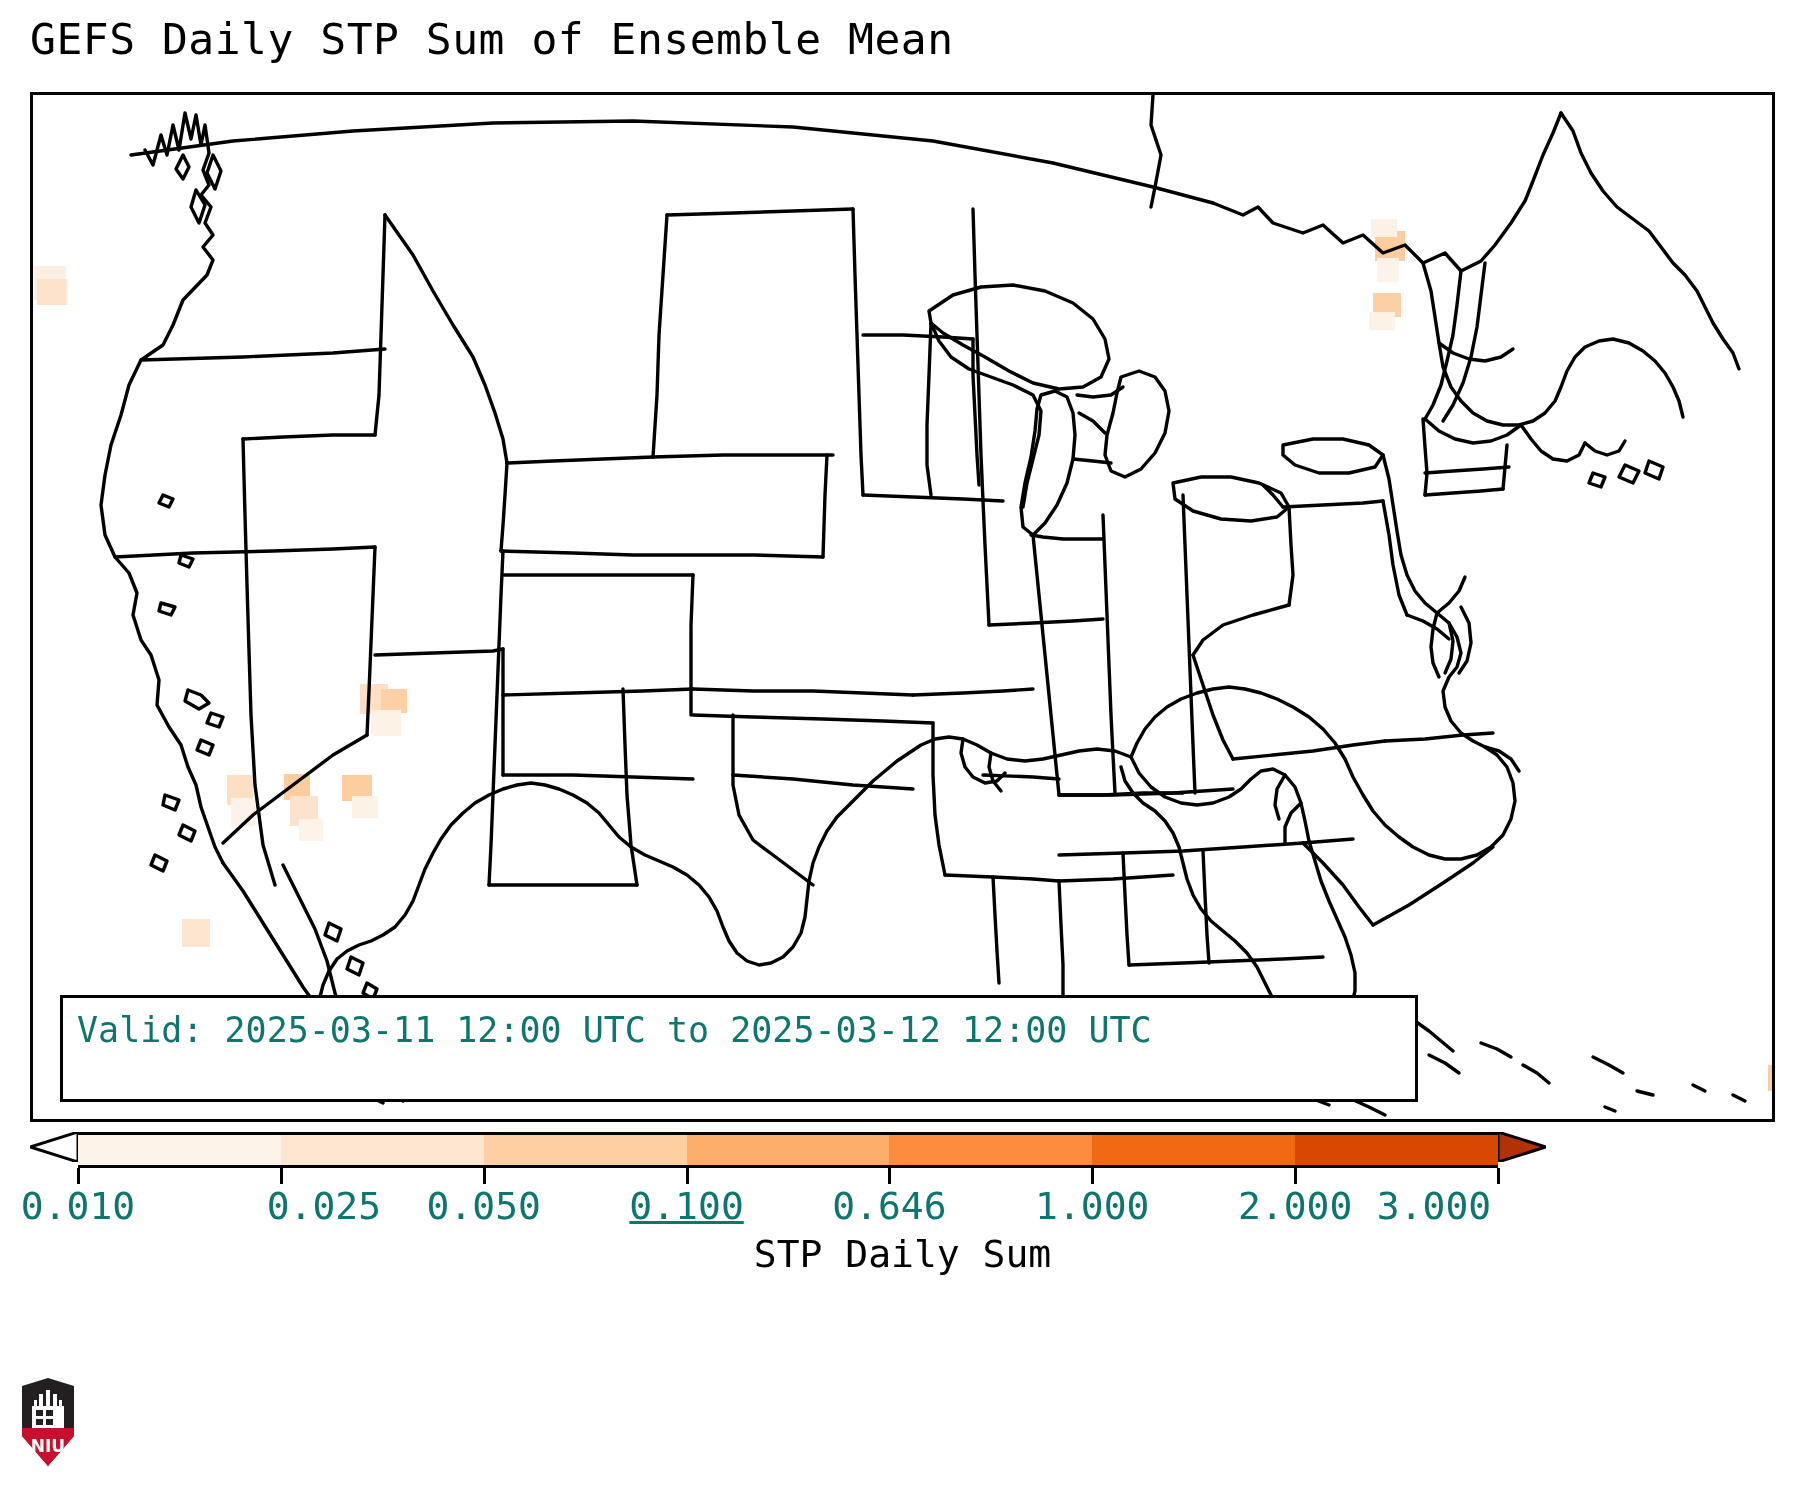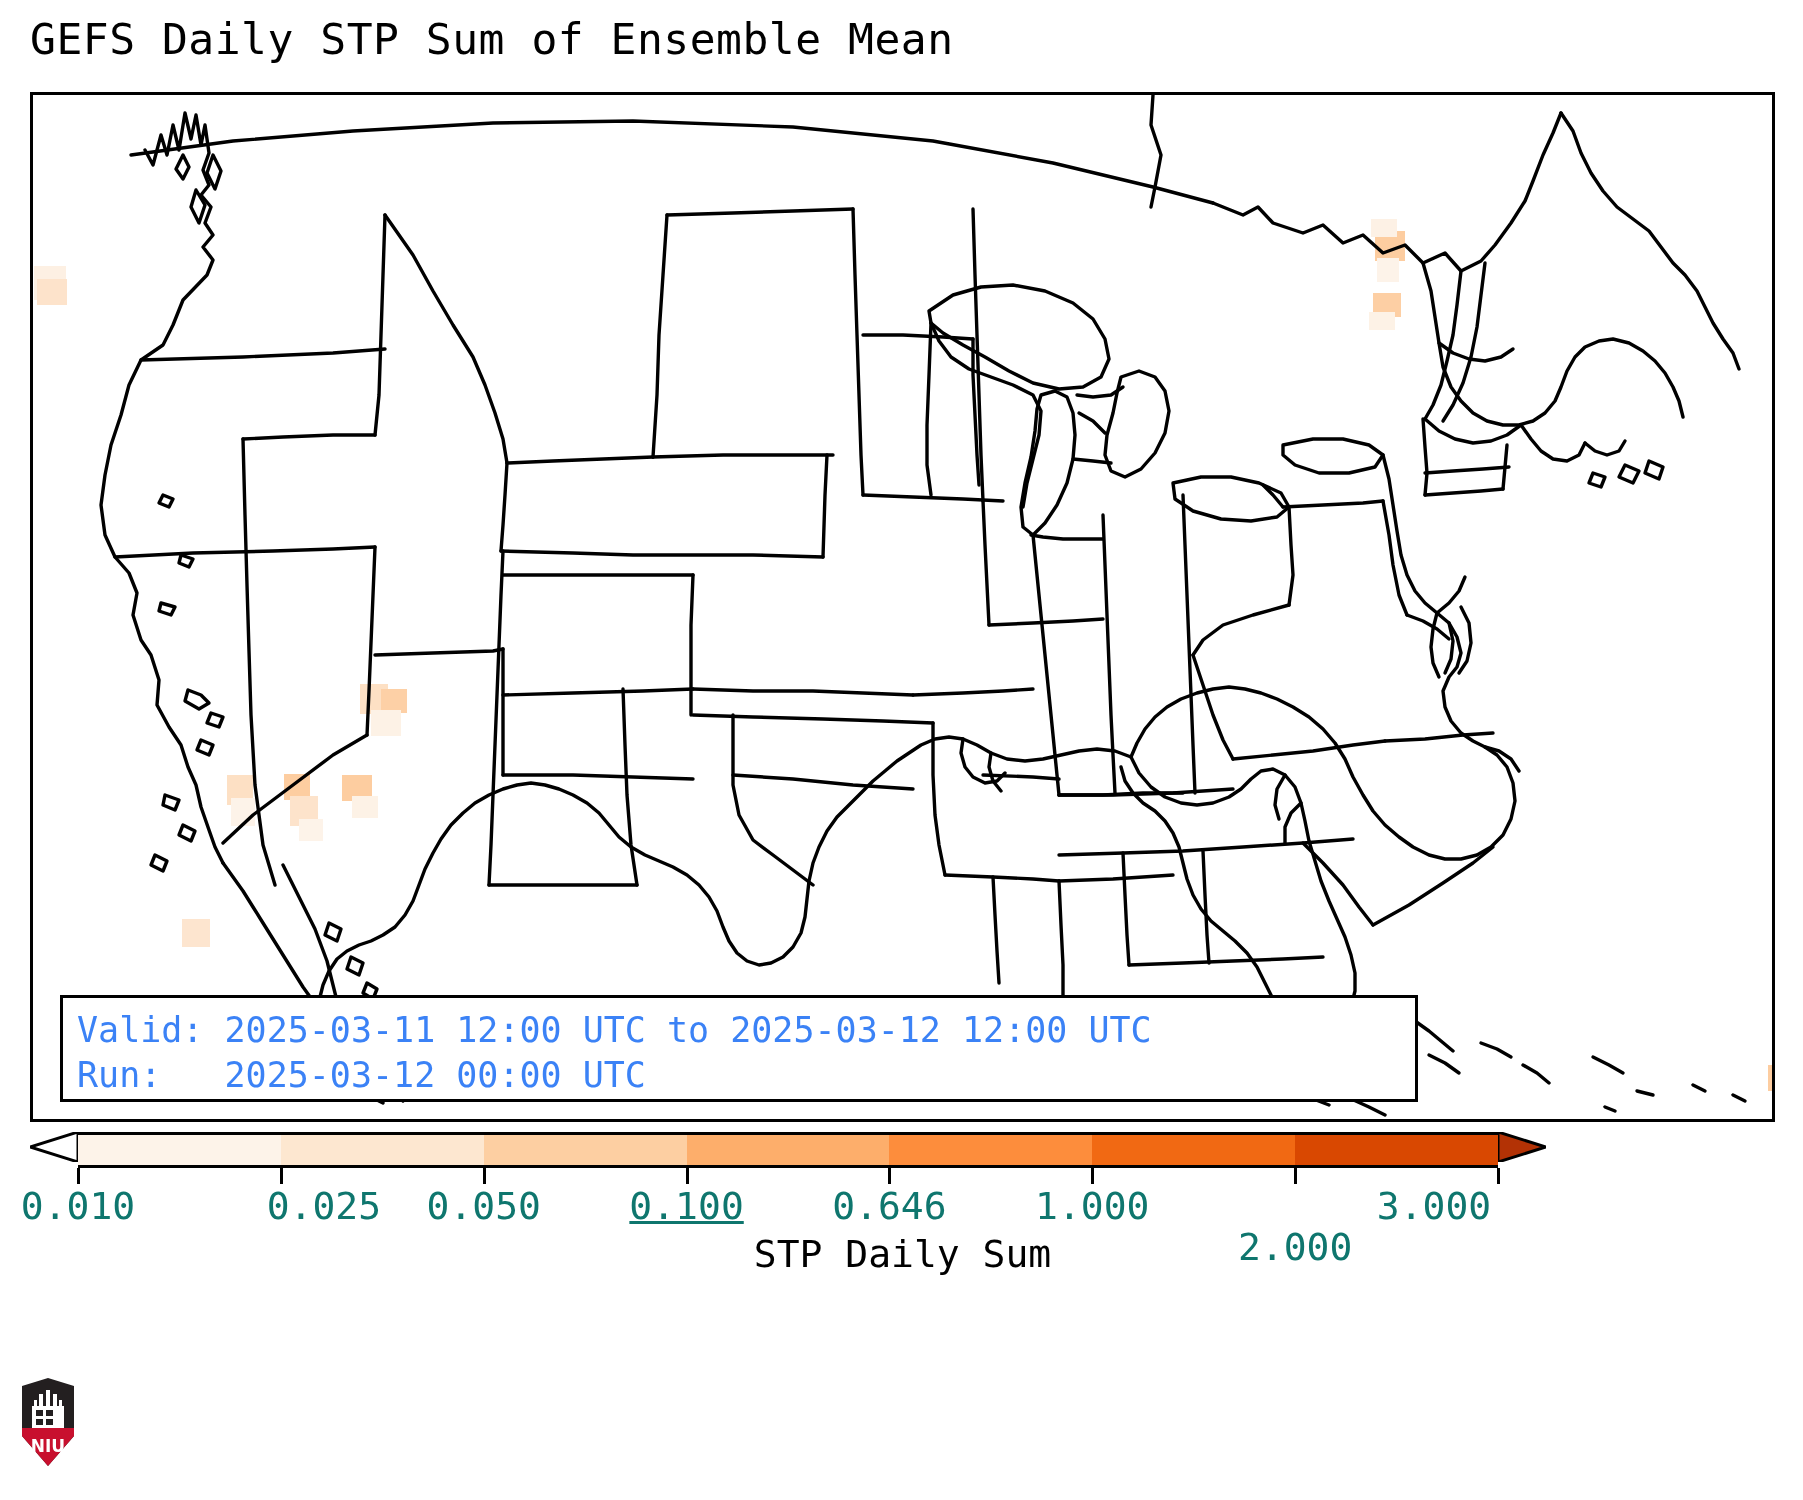--- a/index.html
+++ b/index.html
@@ -19,21 +19,21 @@
   #map-svg{position:absolute;left:0;top:0;width:100%;height:100%;}
 
   .grid-cell{position:absolute;}
 
   
   #info-box{
     position:absolute;left:60px;top:995px;width:1358px;height:107px;
     border:3px solid #000;background:#fff;box-sizing:border-box;
     padding:10px 0 0 14px;z-index:40;
   }
-  .info-line{font-size:35px;line-height:45px;color:#3b82f6;white-space:pre;
+  .info-line{font-size:35px;line-height:45px;color:#0f766e;white-space:pre;
     font-family:"DejaVu Sans Mono",monospace;}
 
   
   #colorbar-wrap{position:absolute;left:30px;top:1128px;width:1745px;height:70px;}
   #cb-bar{position:absolute;left:48px;top:4px;width:1420px;height:30px;display:flex;
       border-top:3px solid #000;border-bottom:3px solid #000;box-sizing:content-box;}
   .cb-seg{height:100%;flex:1 1 0;}
   .cb-arrow{position:absolute;top:4px;width:48px;height:30px;}
   .cb-ticks{position:absolute;left:48px;top:40px;width:1420px;height:16px;}
   .cb-tick{position:absolute;top:0;width:3px;height:16px;background:#000;}
@@ -321,21 +321,20 @@
       <path d="M998 440 L1010 442 L1030 444 L1050 444 L1070 444"></path>
 
       <path d="M1040 364 L1060 366 L1078 368"></path>
 
     </g>
   </svg>
 </div>
 
 <div id="info-box">
   <div class="info-line">Valid: 2025-03-11 12:00 UTC to 2025-03-12 12:00 UTC</div>
-  <div class="info-line">Run:   2025-03-12 00:00 UTC</div>
 </div>
 
 <div id="colorbar-wrap">
   <svg class="cb-arrow" style="left:0px;" viewBox="0 0 48 30" preserveAspectRatio="none" xmlns="http://www.w3.org/2000/svg">
     <polygon points="48,0 0,15 48,30" fill="#ffffff" stroke="#000000" stroke-width="3"></polygon>
   </svg>
 
   <div id="cb-bar">
       <div class="cb-seg" style="background: rgb(253, 243, 233);"></div>
       <div class="cb-seg" style="background: rgb(253, 231, 208);"></div>
@@ -360,21 +359,21 @@
       <div class="cb-tick" style="left: 1216.14px;"></div>
       <div class="cb-tick" style="left: 1419px;"></div>
     </div>
   <div class="cb-labels" id="cb-labels">
       <div class="cb-label" style="left: 48px;">0.010</div>
       <div class="cb-label" style="left: 250.857px; margin-left: 43px;">0.025</div>
       <div class="cb-label" style="left: 453.714px;">0.050</div>
       <div class="cb-label" style="left: 656.571px; text-decoration: underline;">0.100</div>
       <div class="cb-label" style="left: 859.429px;">0.646</div>
       <div class="cb-label" style="left: 1062.29px;">1.000</div>
-      <div class="cb-label" style="left: 1265.14px; margin-top: 41px;">2.000</div>
+      <div class="cb-label" style="left: 1265.14px;">2.000</div>
       <div class="cb-label" style="left: 1404px;">3.000</div>
     </div>
 </div>
 
 <div id="cb-axis-label">STP Daily Sum</div>
 
 <svg id="niu-logo" viewBox="0 0 60 92" xmlns="http://www.w3.org/2000/svg">
   <path d="M4 10 L30 2 L56 10 L56 60 L30 90 L4 60 Z" fill="#231f20"></path>
   <path d="M4 52 L56 52 L56 60 L30 90 L4 60 Z" fill="#c8102e"></path>
   <g fill="#ffffff">

